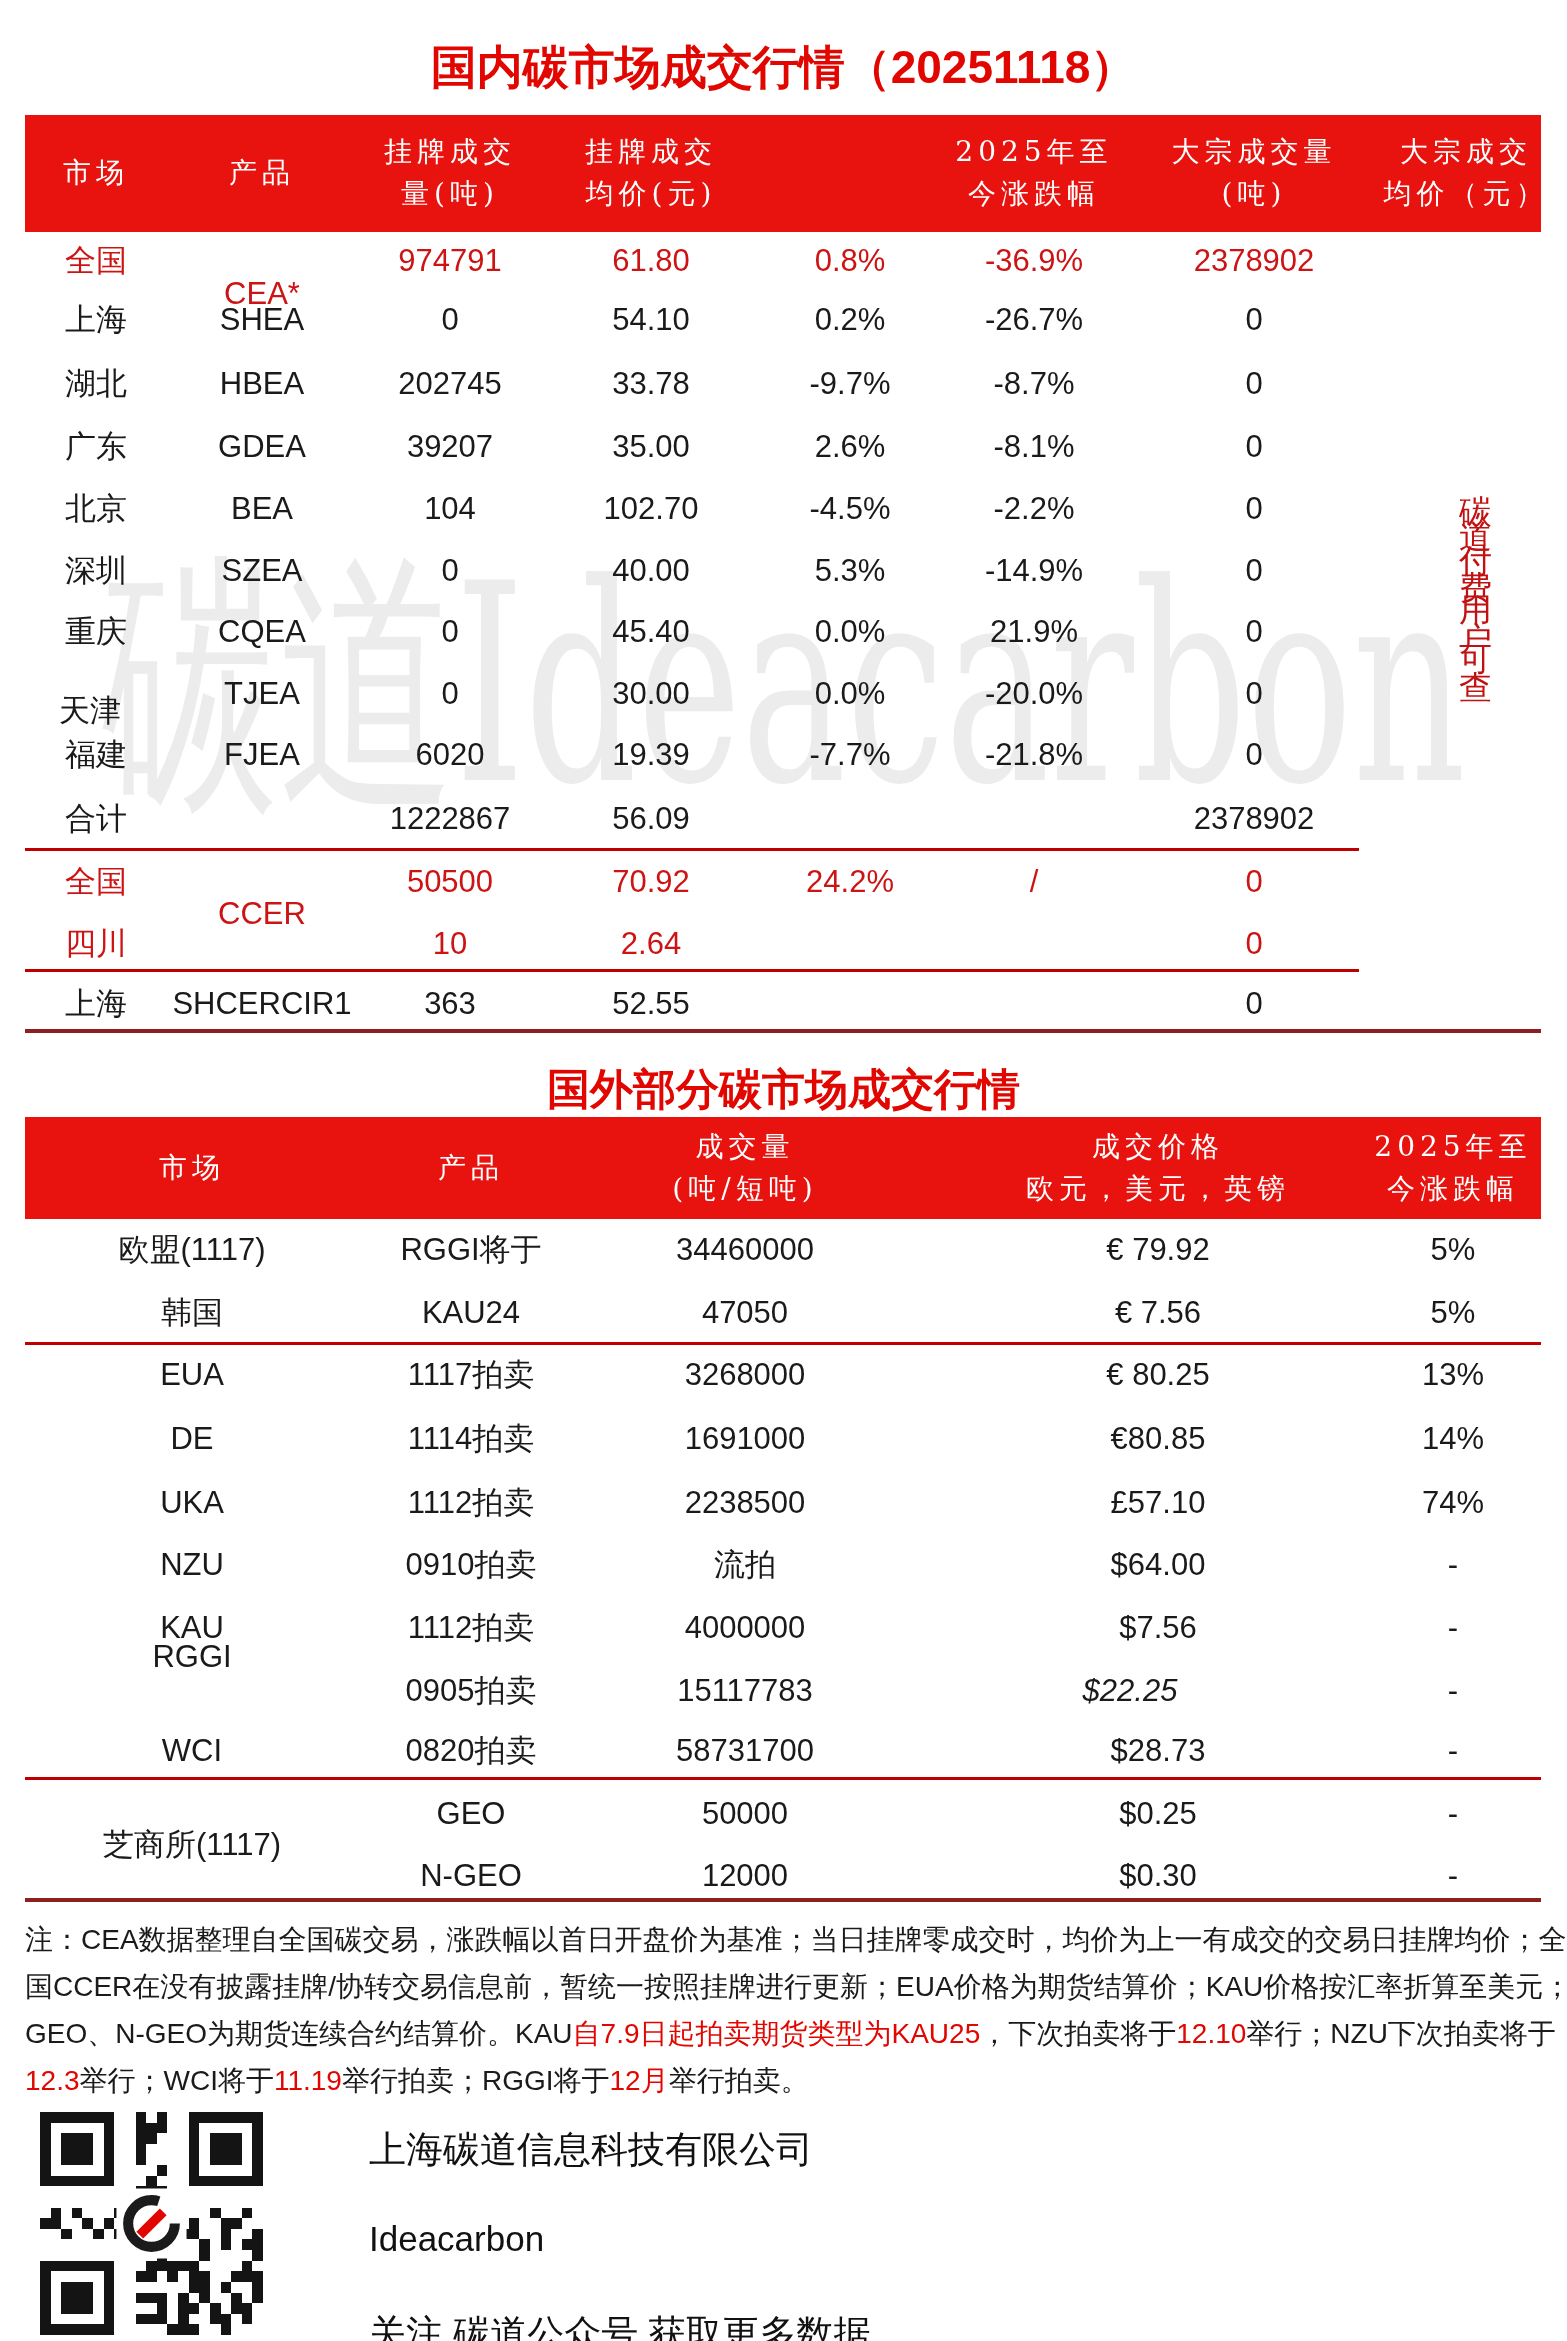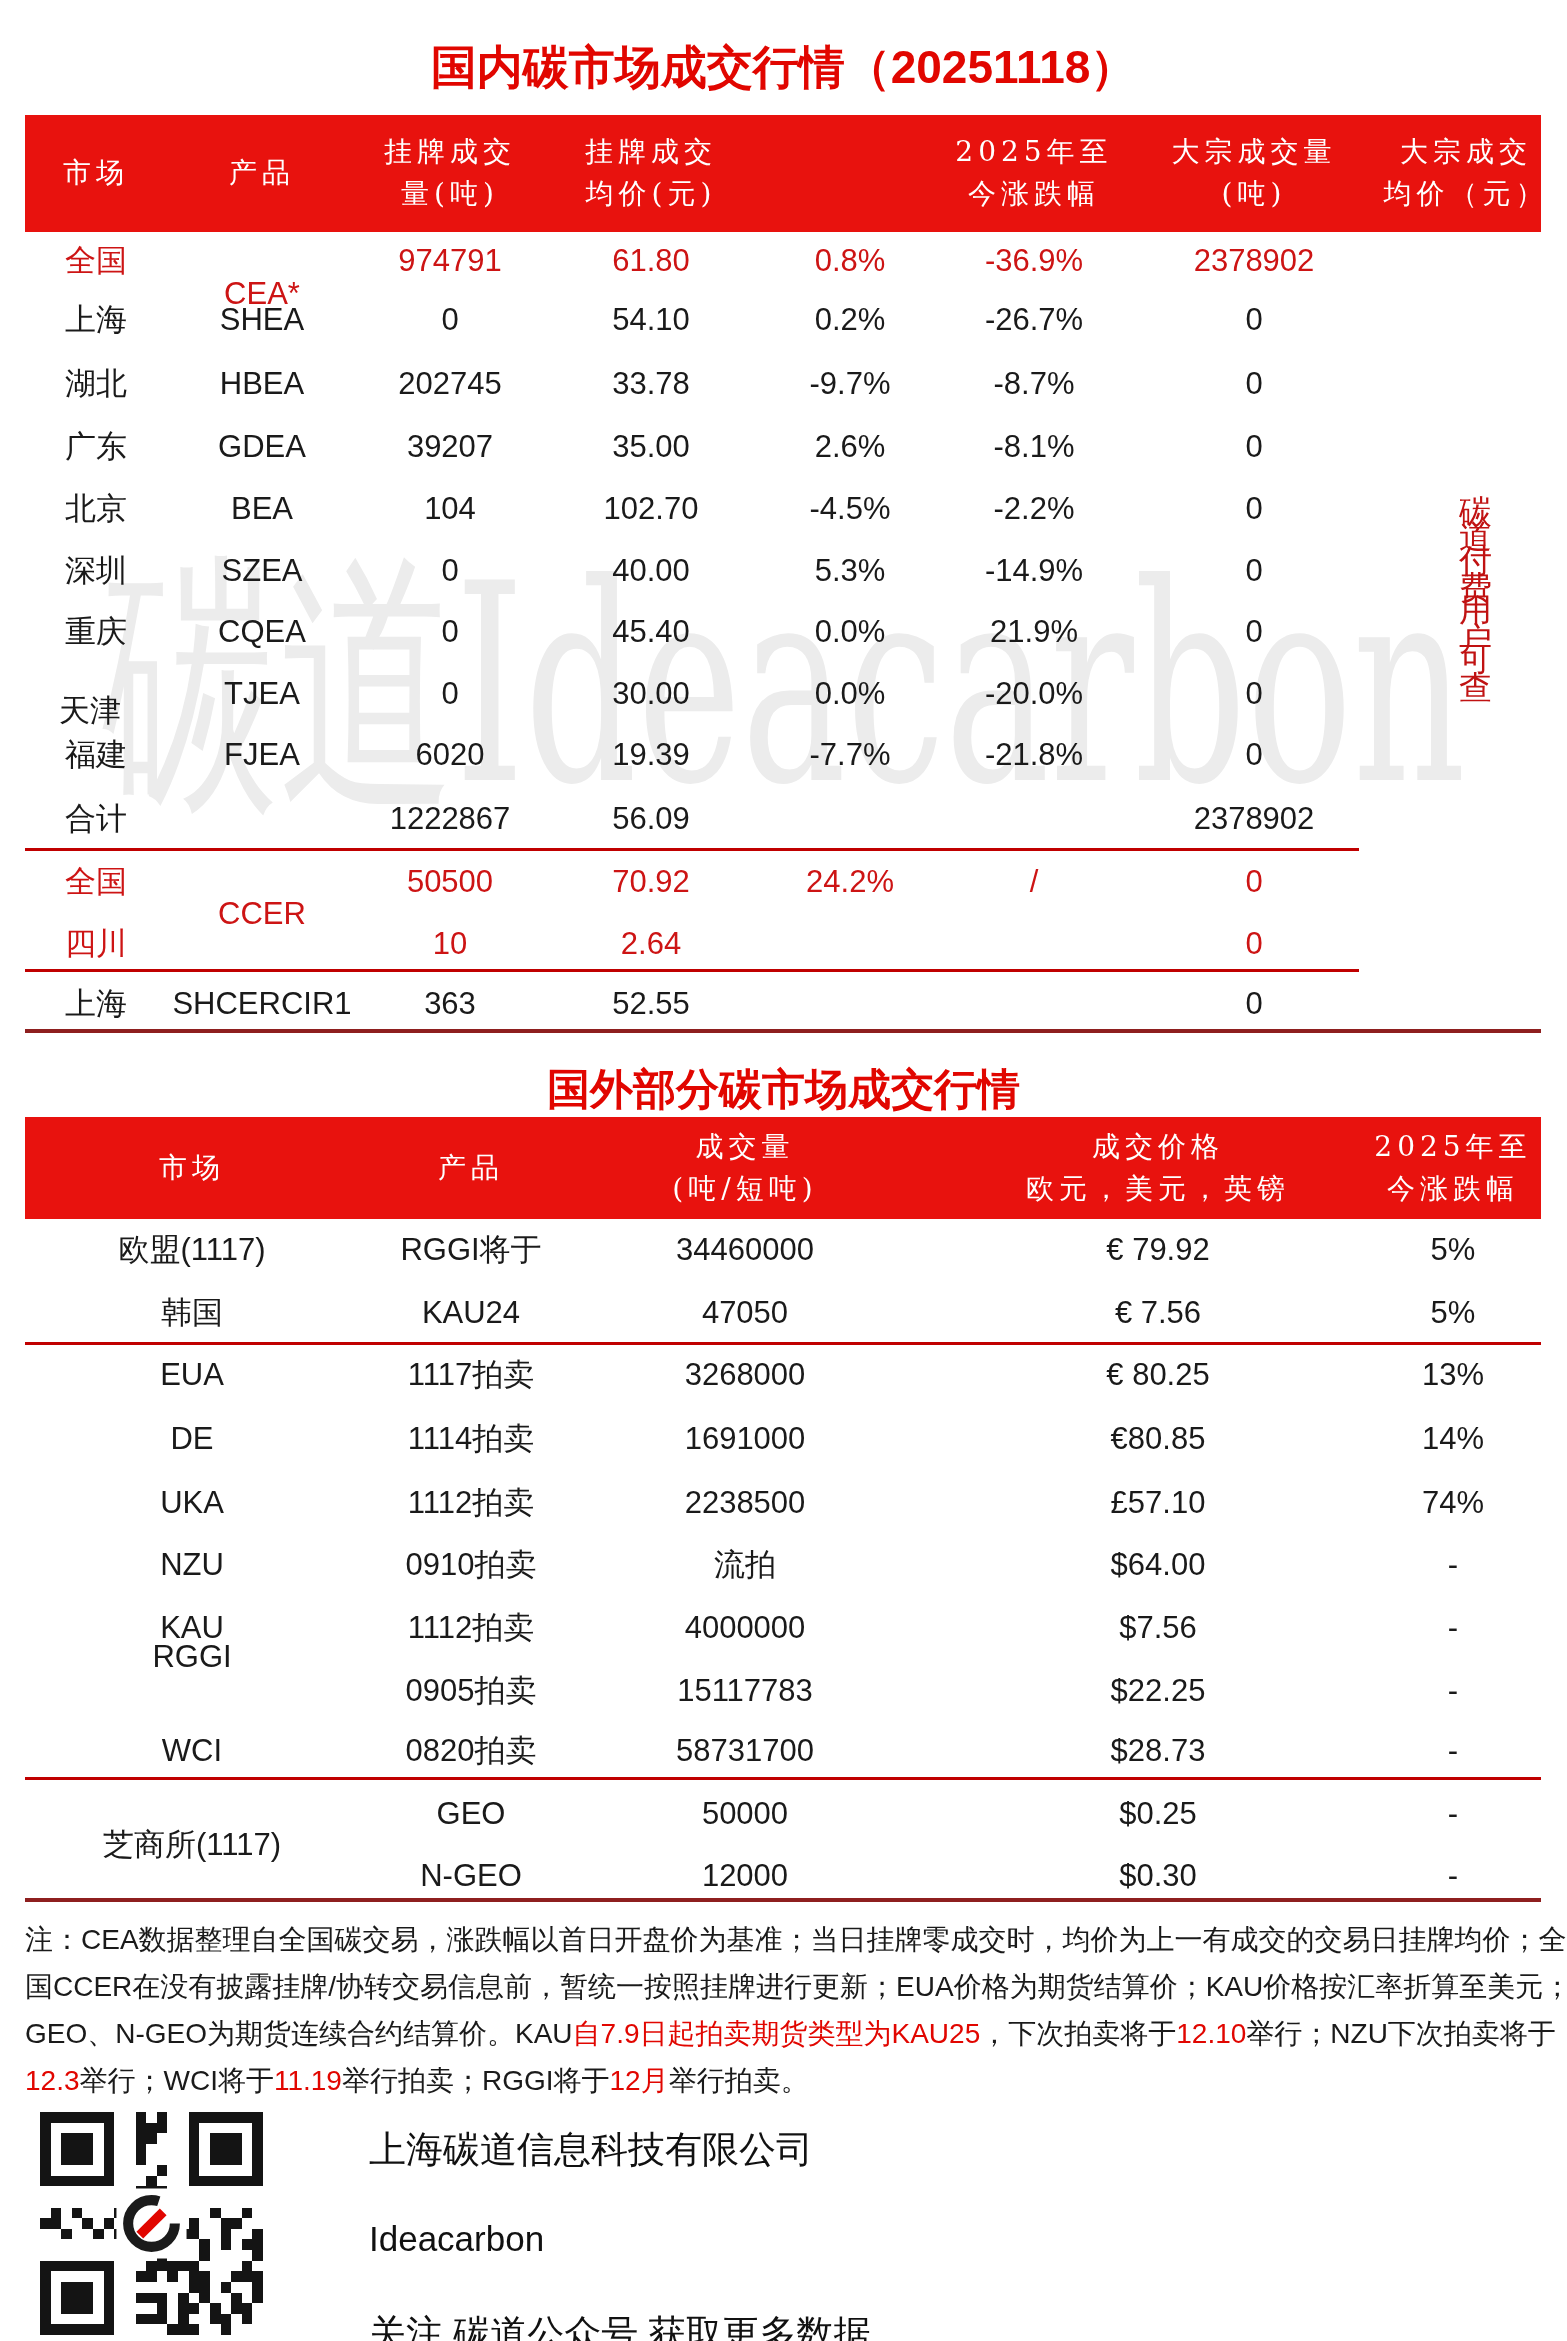--- a/index.html
+++ b/index.html
@@ -199,21 +199,21 @@
         <div class="cell" style="left: 1133px; top: 447px; width: 458px;">$64.00</div>
         <div class="cell" style="left: 1428px; top: 447px; width: 175px;">-</div>
         <div class="cell" style="left: 167px; top: 510px; width: 333px;">KAU</div>
         <div class="cell" style="left: 446px; top: 510px; width: 225px;">1112拍卖</div>
         <div class="cell" style="left: 720px; top: 510px; width: 325px;">4000000</div>
         <div class="cell" style="left: 1133px; top: 510px; width: 458px;">$7.56</div>
         <div class="cell" style="left: 1428px; top: 510px; width: 175px;">-</div>
         <div class="cell" style="left: 167px; top: 539px; width: 333px;">RGGI</div>
         <div class="cell" style="left: 446px; top: 573px; width: 225px;">0905拍卖</div>
         <div class="cell" style="left: 720px; top: 573px; width: 325px;">15117783</div>
-        <div class="cell" style="left: 1133px; top: 573px; width: 458px;">$22.25</div>
+        <div class="cell" style="left: 1105px; top: 573px; width: 458px; font-style: italic;">$22.25</div>
         <div class="cell" style="left: 1428px; top: 573px; width: 175px;">-</div>
         <div class="cell" style="left: 167px; top: 633px; width: 333px;">WCI</div>
         <div class="cell" style="left: 446px; top: 633px; width: 225px;">0820拍卖</div>
         <div class="cell" style="left: 720px; top: 633px; width: 325px;">58731700</div>
         <div class="cell" style="left: 1133px; top: 633px; width: 458px;">$28.73</div>
         <div class="cell" style="left: 1428px; top: 633px; width: 175px;">-</div>
         <div class="cell" style="left: 446px; top: 696px; width: 225px;">GEO</div>
         <div class="cell" style="left: 720px; top: 696px; width: 325px;">50000</div>
         <div class="cell" style="left: 1133px; top: 696px; width: 458px;">$0.25</div>
         <div class="cell" style="left: 1428px; top: 696px; width: 175px;">-</div>

